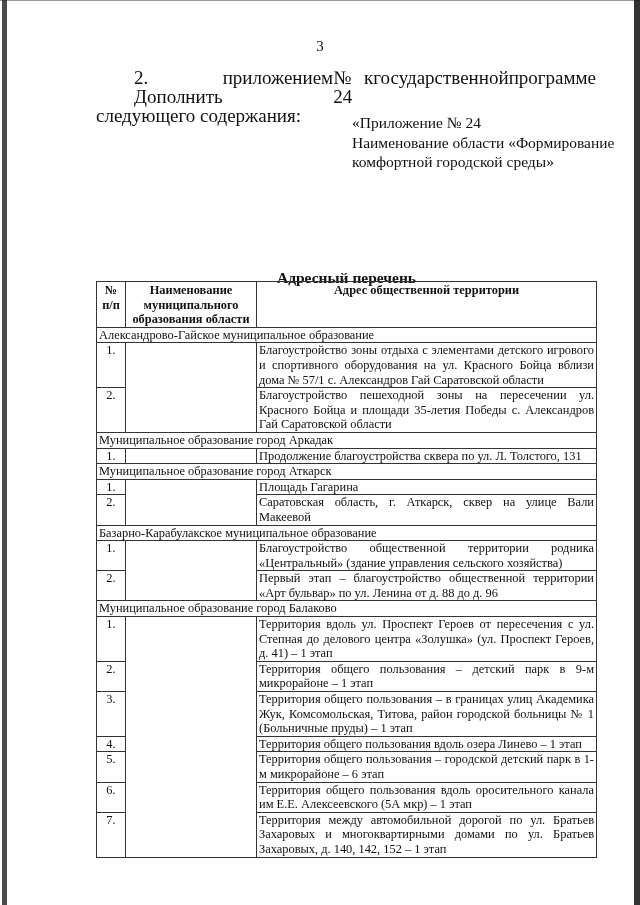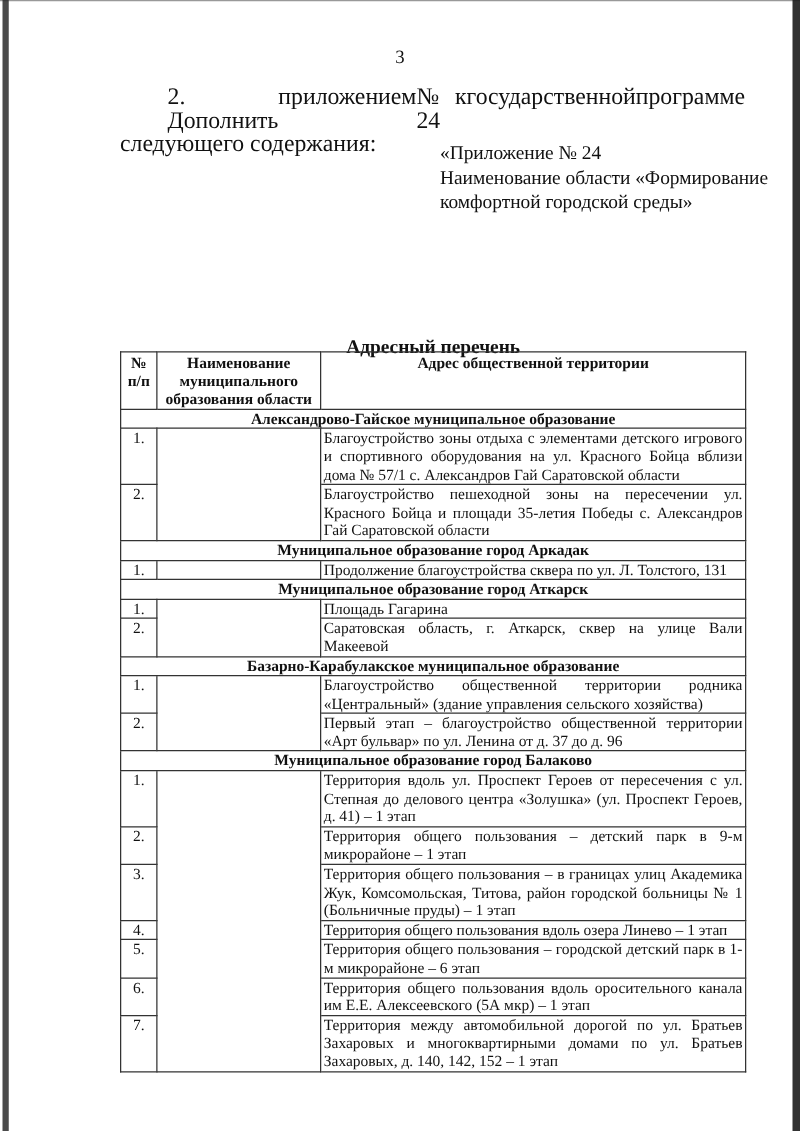--- a/index.html
+++ b/index.html
@@ -22,21 +22,21 @@
   .doc-title { position: absolute; left: 96px; width: 501px; top: 224px; text-align: center; font-weight: bold; font-size: 15.5px; line-height: 19.5px; margin-top: 44px; }
 
   table.list {
     position: absolute; left: 96px; top: 281px; width: 501px;
     border-collapse: collapse; font-size: 12.4px; line-height: 14.6px; padding-left: 25px;
   }
   table.list td, table.list th { border: 1px solid #333; padding: 0 2px; vertical-align: top; }
   table.list th { font-weight: bold; text-align: center; padding: 1px 2px 0; }
   .col-num { width: 24px; text-align: center; }
   .col-name { width: 126px; }
-  .section td { text-align: center; font-weight: bold; }
+  .section td { text-align: left; font-weight: normal; }
   td.num { text-align: center; }
   td.addr { text-align: justify; text-align-last: left; }
 </style>
 </head>
 <body>
 
 <div class="scan-edge-top"></div>
 <div class="scan-edge-left"></div>
 <div class="scan-edge-right"></div>
 
@@ -108,21 +108,21 @@
       <tr class="section">
         <td colspan="3">Базарно-Карабулакское муниципальное образование</td>
       </tr>
       <tr>
         <td class="num col-num">1.</td>
         <td class="col-name" rowspan="2"></td>
         <td class="addr">Благоустройство общественной территории родника «Центральный» (здание управления сельского хозяйства)</td>
       </tr>
       <tr>
         <td class="num col-num">2.</td>
-        <td class="addr">Первый этап – благоустройство общественной территории «Арт бульвар» по ул. Ленина от д. 37 до д. 96</td>
+        <td class="addr">Первый этап – благоустройство общественной территории «Арт бульвар» по ул. Ленина от д. 88 до д. 96</td>
       </tr>
       <tr class="section">
         <td colspan="3">Муниципальное образование город Балаково</td>
       </tr>
       <tr>
         <td class="num col-num">1.</td>
         <td class="col-name" rowspan="7"></td>
         <td class="addr">Территория вдоль ул. Проспект Героев от пересечения с ул. Степная до делового центра «Золушка» (ул. Проспект Героев, д. 41) – 1 этап</td>
       </tr>
       <tr>

